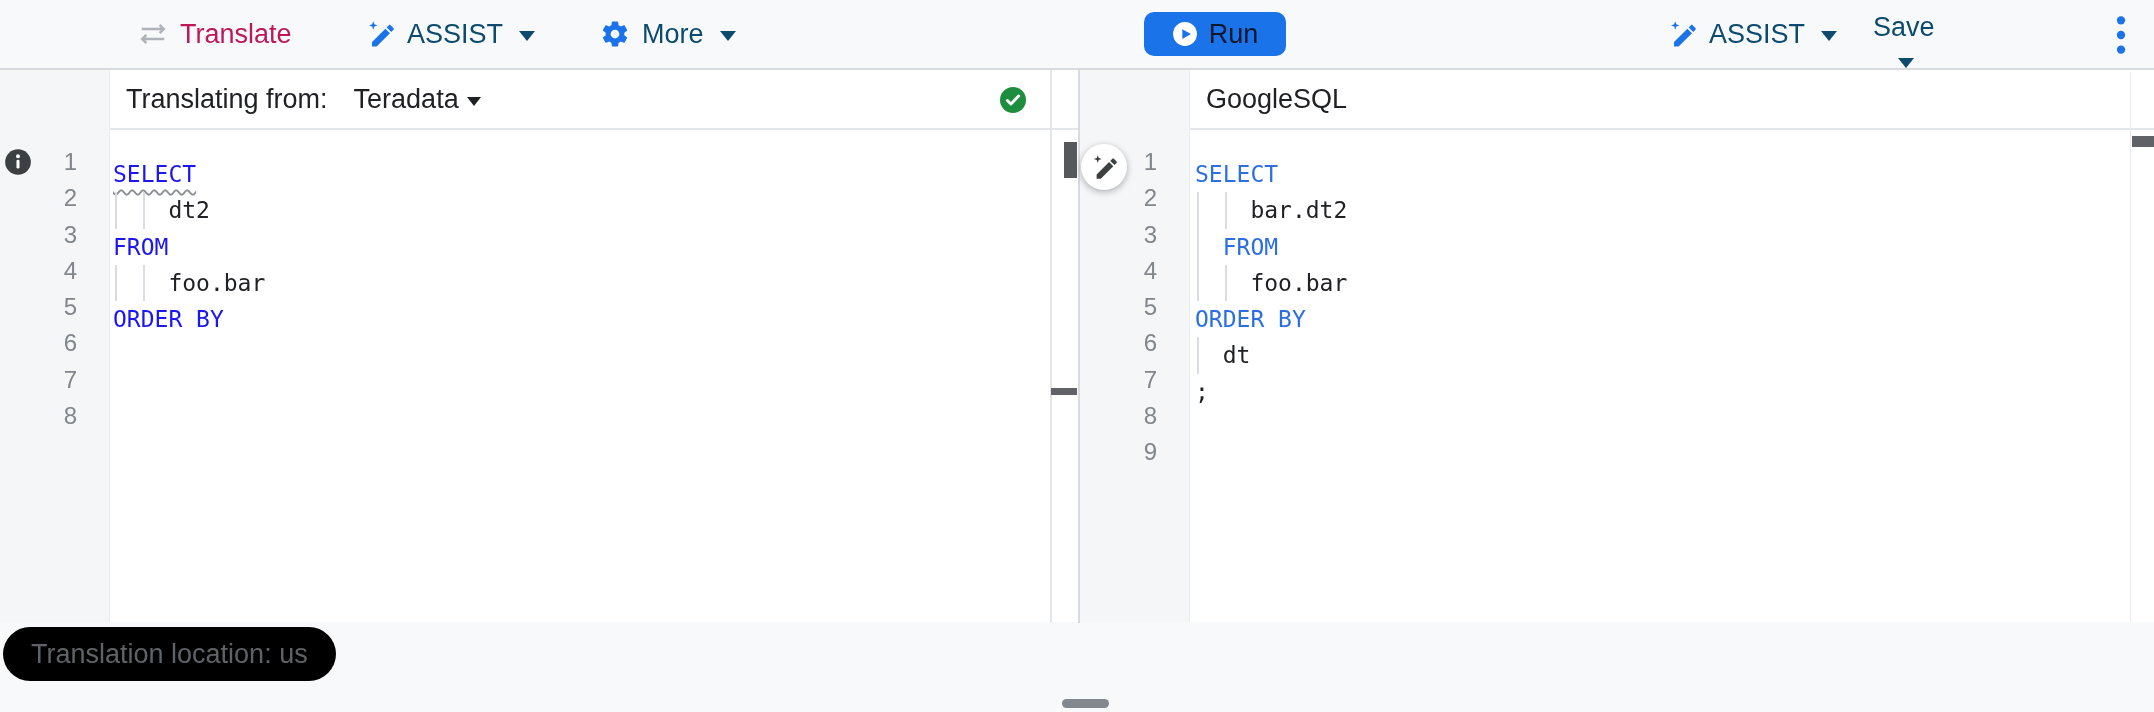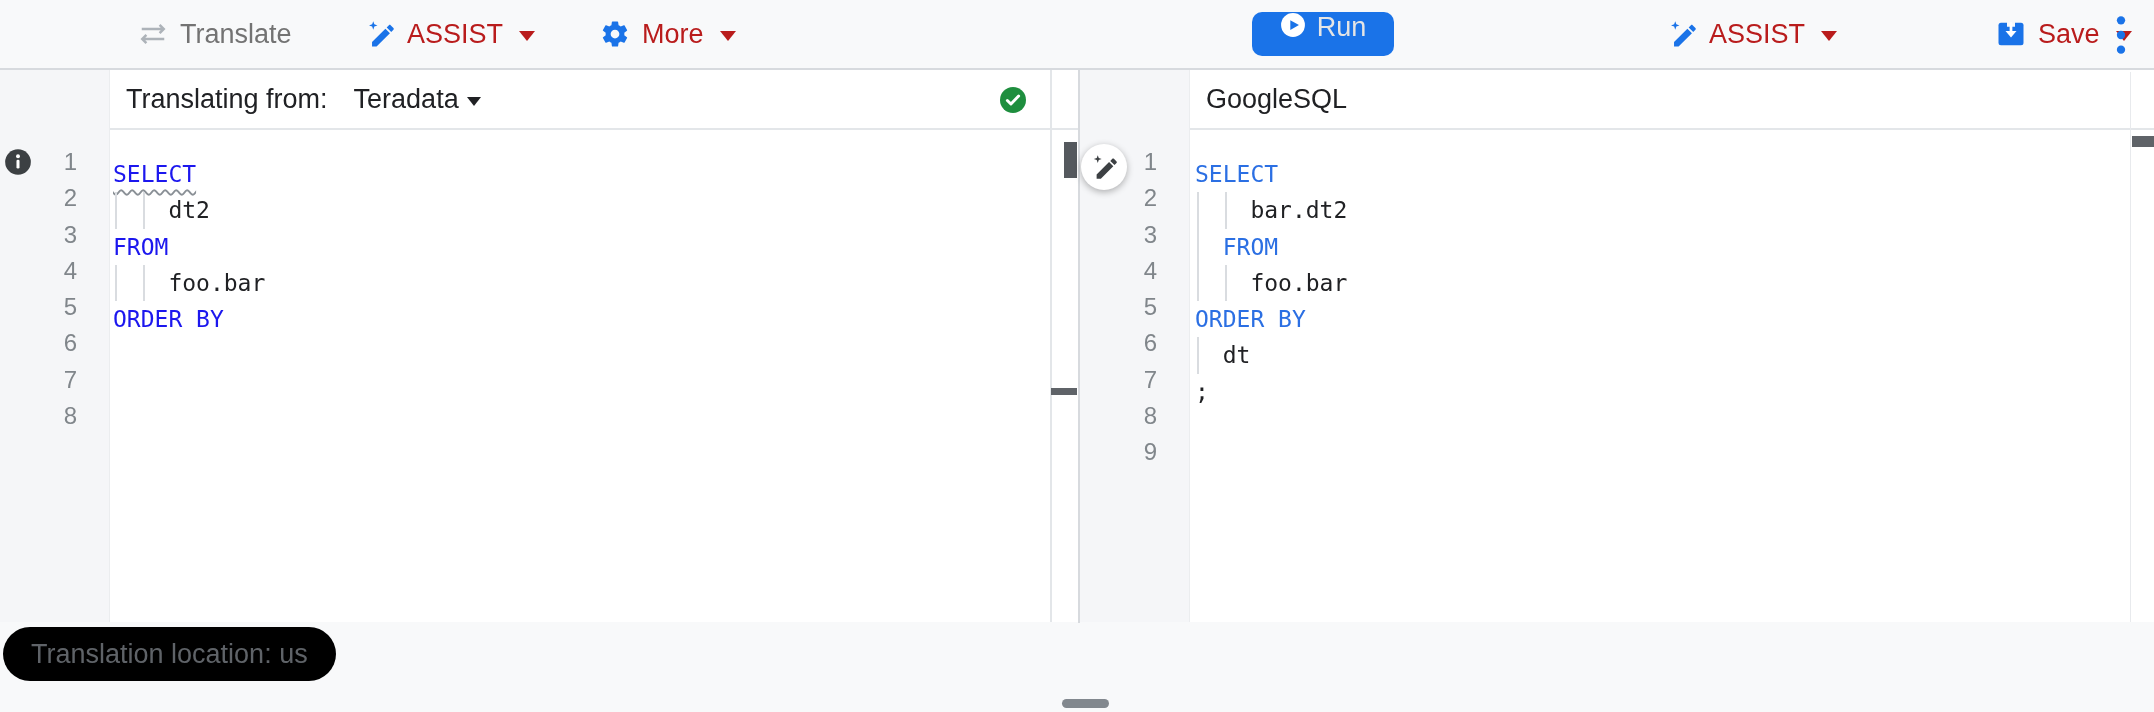--- a/index.html
+++ b/index.html
@@ -4,27 +4,27 @@
 <style>
   * { margin:0; padding:0; box-sizing:border-box; }
   html,body { width:2154px; height:712px; overflow:hidden; }
   body { background:#f8f9fa; font-family:"Liberation Sans", sans-serif; }
   .stage { position:relative; width:2154px; height:712px; }
 
   
   .toolbar { position:absolute; left:0; top:0; width:2154px; height:70px;
              background:#f8f9fa; border-bottom:2px solid #d7dade; }
   .tbtn { position:absolute; top:0; height:68px; display:flex; align-items:center;
-          gap:12px; color:#b91c1c; font-size:27px; cursor:pointer; }
-  .tbtn.disabled { color:#737373; cursor:default; }
+          gap:12px; color:#0c4a6e; font-size:27px; cursor:pointer; }
+  .tbtn.disabled { color:#be185d; cursor:default; }
   .caret { width:0; height:0; border-left:8px solid transparent; border-right:8px solid transparent;
            border-top:10px solid currentColor; margin-left:4px; margin-top:3px; }
-  .run-btn { position:absolute; left:1252px; top:12px; width:142px; height:44px;
-             background:#1a73e8; border:none; border-radius:10px; display:flex; 
-             justify-content:center; gap:11px; color:#e5e5e5; font-size:27px; cursor:pointer;
+  .run-btn { position:absolute; left:1144px; top:12px; width:142px; height:44px;
+             background:#1a73e8; border:none; border-radius:10px; display:flex; align-items:center;
+             justify-content:center; gap:11px; color:#0f172a; font-size:27px; cursor:pointer;
              font-family:"Liberation Sans", sans-serif; }
   .kebab { position:absolute; left:2104px; top:13px; width:34px; height:44px;
            display:flex; align-items:center; justify-content:center; cursor:pointer; }
 
   
   .gutter { position:absolute; top:70px; width:110px; height:552px; background:#f5f6f8;
             border-right:1px solid #ebedef; padding-top:74px; }
   .gutter-left  { left:0; }
   .gutter-right { left:1080px; }
   .ln { height:36.3px; line-height:36.3px; text-align:right; padding-right:32px;
@@ -124,21 +124,21 @@
     </button>
 
     <div class="tbtn" style="left:1668px;">
       <svg class="icon" width="29" height="29" viewBox="0 0 24 24" fill="#1a73e8">
         <path d="M6 1l.9 2.6L9.5 4.5l-2.6.9L6 8l-.9-2.6L2.5 4.5l2.6-.9zM5 18.25V22h3.75L19.81 10.94l-3.75-3.75L5 18.25zM22.71 8.04c.39-.39.39-1.02 0-1.41l-2.34-2.34c-.39-.39-1.02-.39-1.41 0l-1.83 1.83 3.75 3.75 1.83-1.83z"></path>
       </svg>
       <span>ASSIST</span>
       <span class="caret"></span>
     </div>
 
-    <div class="tbtn" style="left:1996px;">
+    <div class="tbtn" style="left:1873px;flex-direction:column;">
       <svg class="icon" width="30" height="30" viewBox="0 0 24 24">
         <path d="M4 3h16a2 2 0 0 1 2 2v14a2 2 0 0 1-2 2H4a2 2 0 0 1-2-2V5a2 2 0 0 1 2-2z" fill="#1a73e8"></path>
         <rect x="8.8" y="2" width="6.4" height="4.2" fill="#f8f9fa"></rect>
         <rect x="10.9" y="2.6" width="2.2" height="8.2" fill="#ffffff"></rect>
         <polygon points="7.6,9.6 16.4,9.6 12,14.8" fill="#ffffff"></polygon>
       </svg>
       <span>Save</span>
       <span class="caret"></span>
     </div>
 

